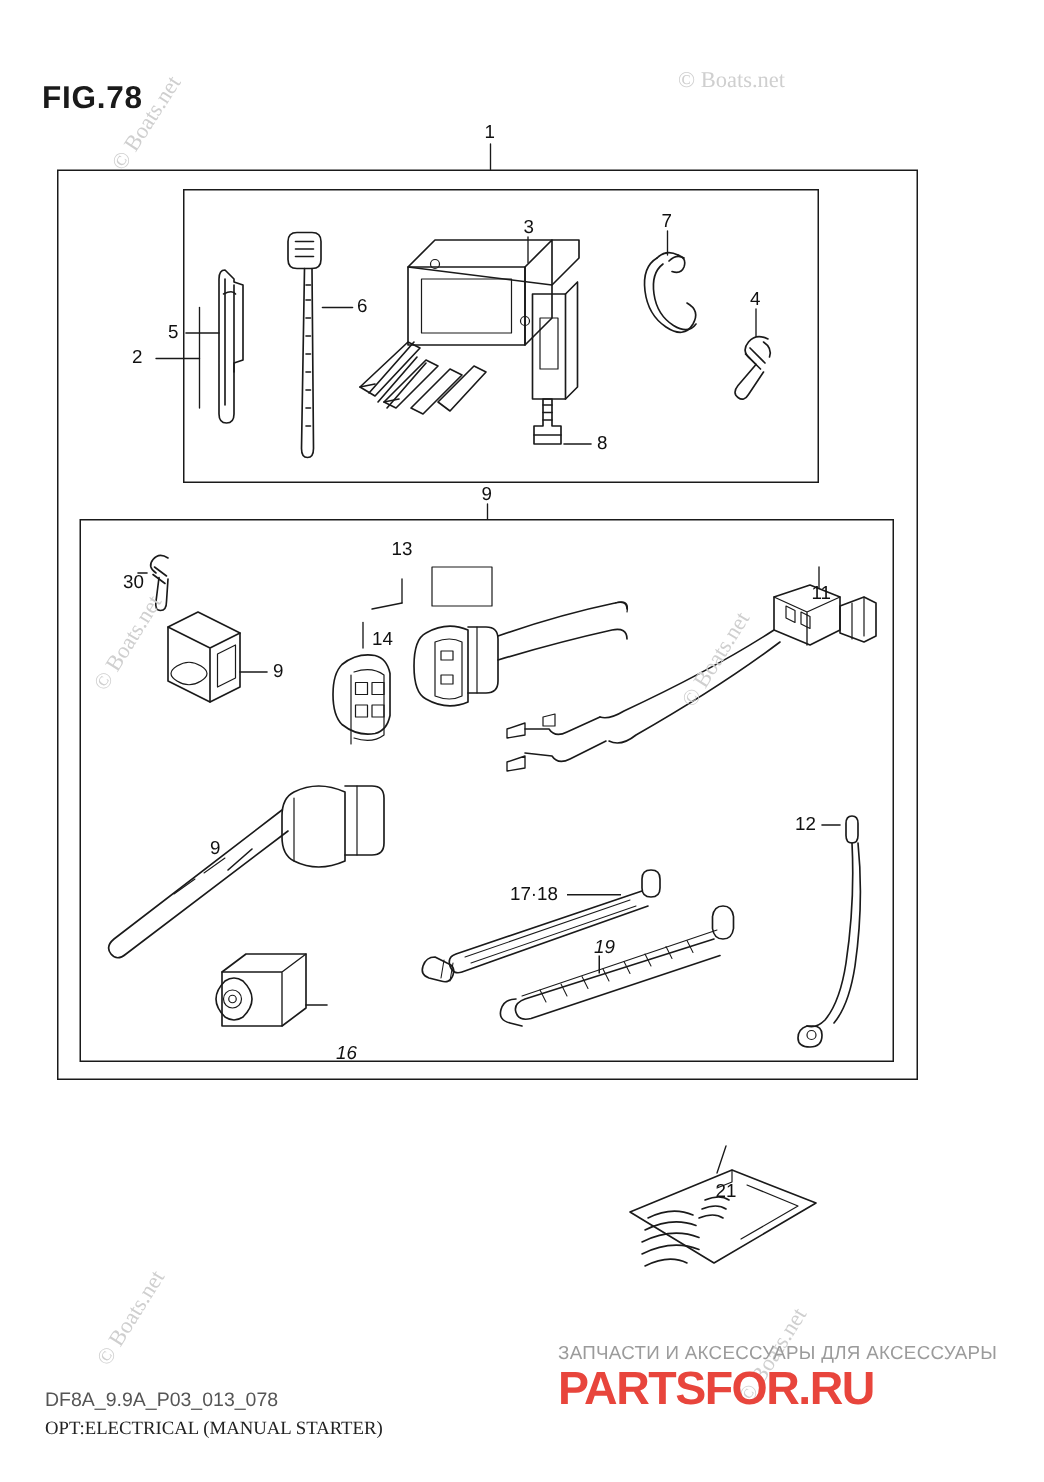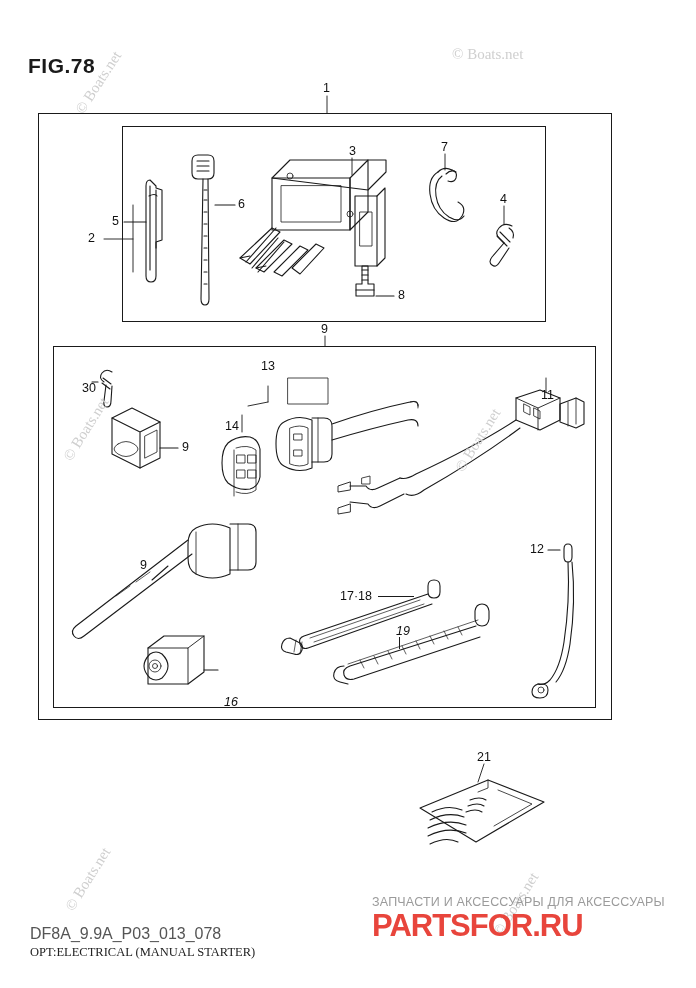--- a/index.html
+++ b/index.html
@@ -23,21 +23,21 @@
   .ln{position:absolute;background:#1a1a1a;}
   .ln.h{height:1px;}
   .ln.v{width:1px;}
 
   
   .wm{position:absolute;color:#cfcfcf;font-size:15px;white-space:nowrap;
       font-family:"Liberation Serif",serif;}
   .wm.rot{transform:rotate(-57deg);transform-origin:left top;}
   .wm.rot2{transform:rotate(-58deg);transform-origin:left top;}
 
-  .footer-code{position:absolute;left:30px;top:925px;font-size:16px;color:#555;}
+  .footer-code{position:absolute;left:30px;top:925px;font-size:13px;color:#555;}
   .footer-title{position:absolute;left:30px;top:945px;font-size:12.5px;color:#222;font-family:Liberation Serif, serif;}
 
   .ru-text{position:absolute;left:372px;top:895px;font-size:12.5px;color:#9b9b9b;letter-spacing:.2px;}
   .brand{position:absolute;left:372px;top:908px;font-size:31px;font-weight:bold;
          color:#e8453c;letter-spacing:-1px;font-family:Liberation Sans, sans-serif;}
   svg{display:block;}
 </style>
 </head>
 <body>
 
@@ -256,27 +256,27 @@
 <div class="lbl" style="left:500px;top:193px;">4</div>
 <div class="lbl" style="left:112px;top:215px;">5</div>
 <div class="lbl" style="left:238px;top:198px;">6</div>
 <div class="lbl" style="left:441px;top:141px;">7</div>
 <div class="lbl" style="left:398px;top:289px;">8</div>
 <div class="lbl" style="left:321px;top:323px;">9</div>
 <div class="lbl" style="left:182px;top:441px;">9</div>
 <div class="lbl" style="left:541px;top:364px;margin-top:25px;">11</div>
 <div class="lbl" style="left:530px;top:543px;">12</div>
 <div class="lbl" style="left:261px;top:360px;">13</div>
-<div class="lbl" style="left:225px;top:420px;">14</div>
+<div class="lbl" style="left:248px;top:420px;">14</div>
 <div class="lbl" style="left:140px;top:559px;">9</div>
 <div class="lbl" style="left:224px;top:696px;font-style:italic;">16</div>
 <div class="lbl" style="left:340px;top:590px;">17·18</div>
 <div class="lbl" style="left:396px;top:625px;font-style:italic;">19</div>
 <div class="lbl" style="left:82px;top:382px;">30</div>
-<div class="lbl" style="left:477px;top:751px;">21</div>
+<div class="lbl" style="left:477px;top:788px;">21</div>
 
 <div class="ln h" style="left:378px;top:596px;width:36px;"></div>
 <div class="ln v" style="left:399px;top:637px;height:12px;"></div>
 
 <div class="wm rot" style="left:72px;top:108px;">
   <span>© Boats.net</span>
 </div>
 <div class="wm" style="left:452px;top:46px;">
   <span>© Boats.net</span>
 </div>

